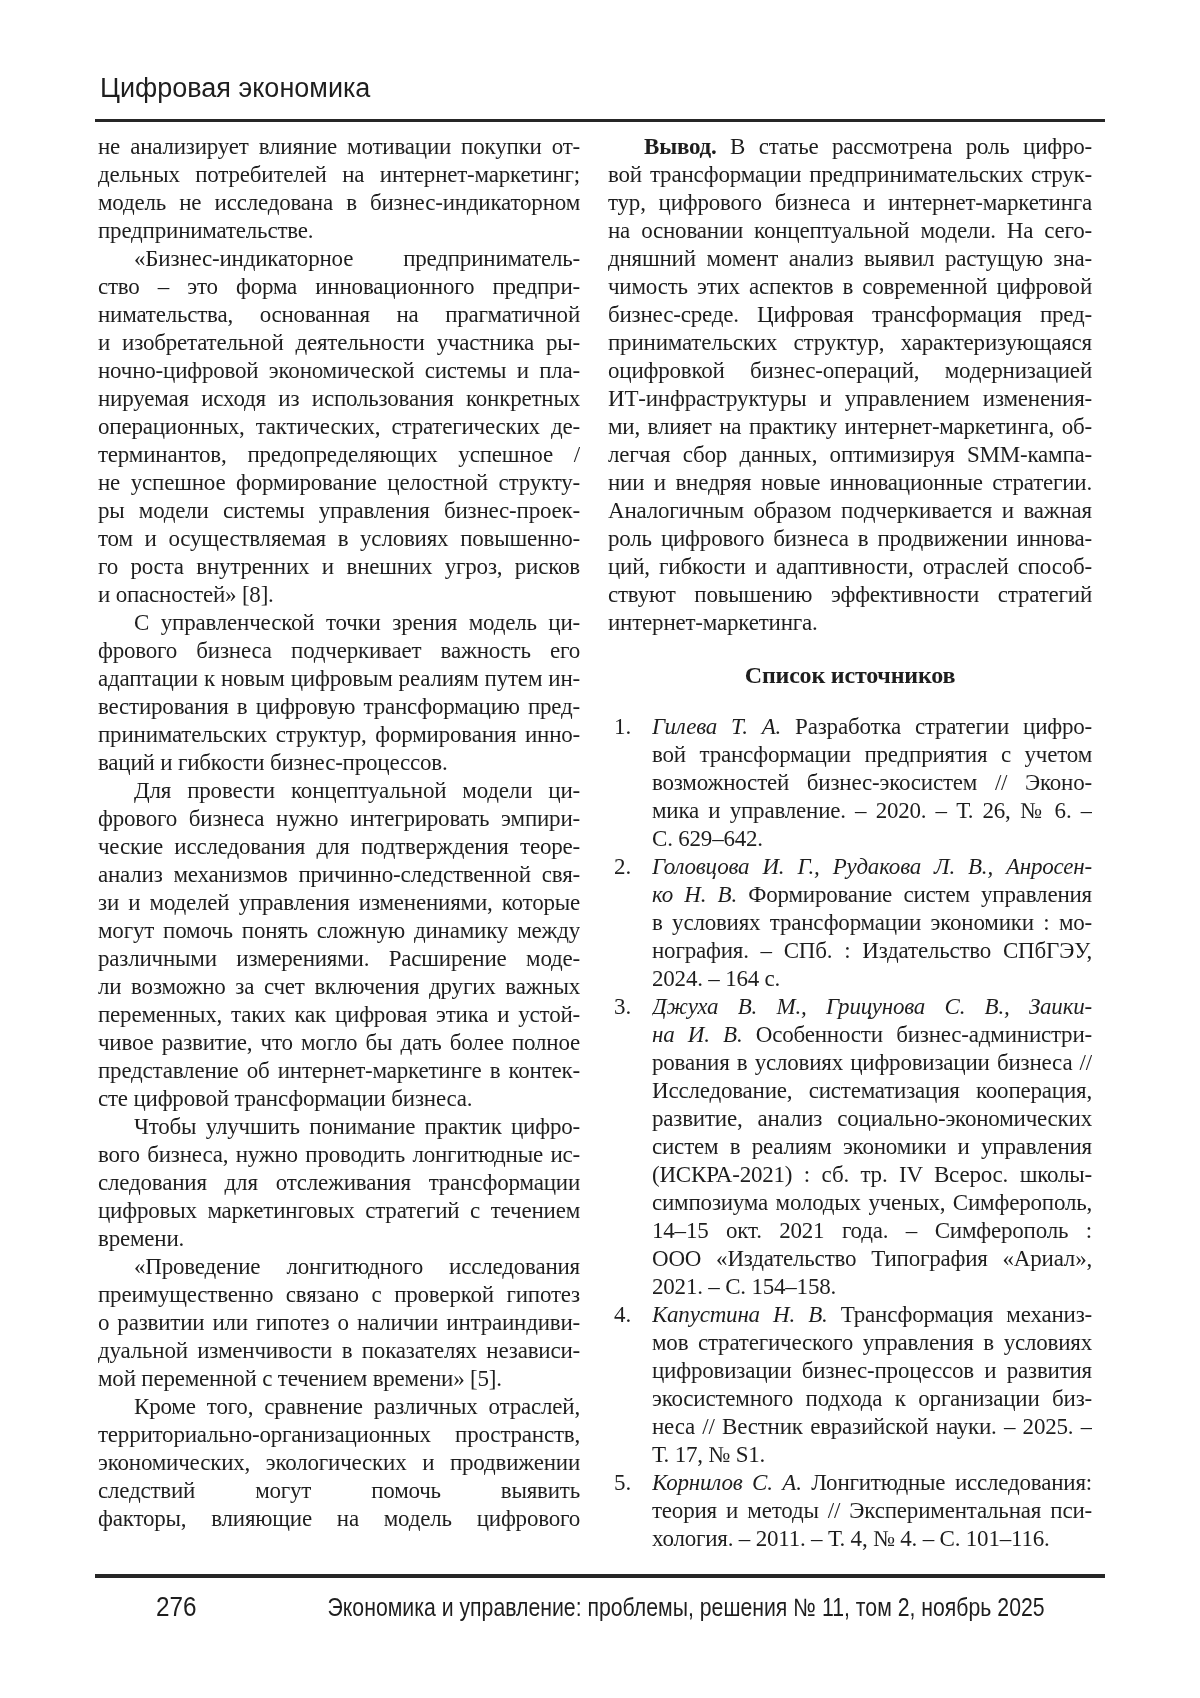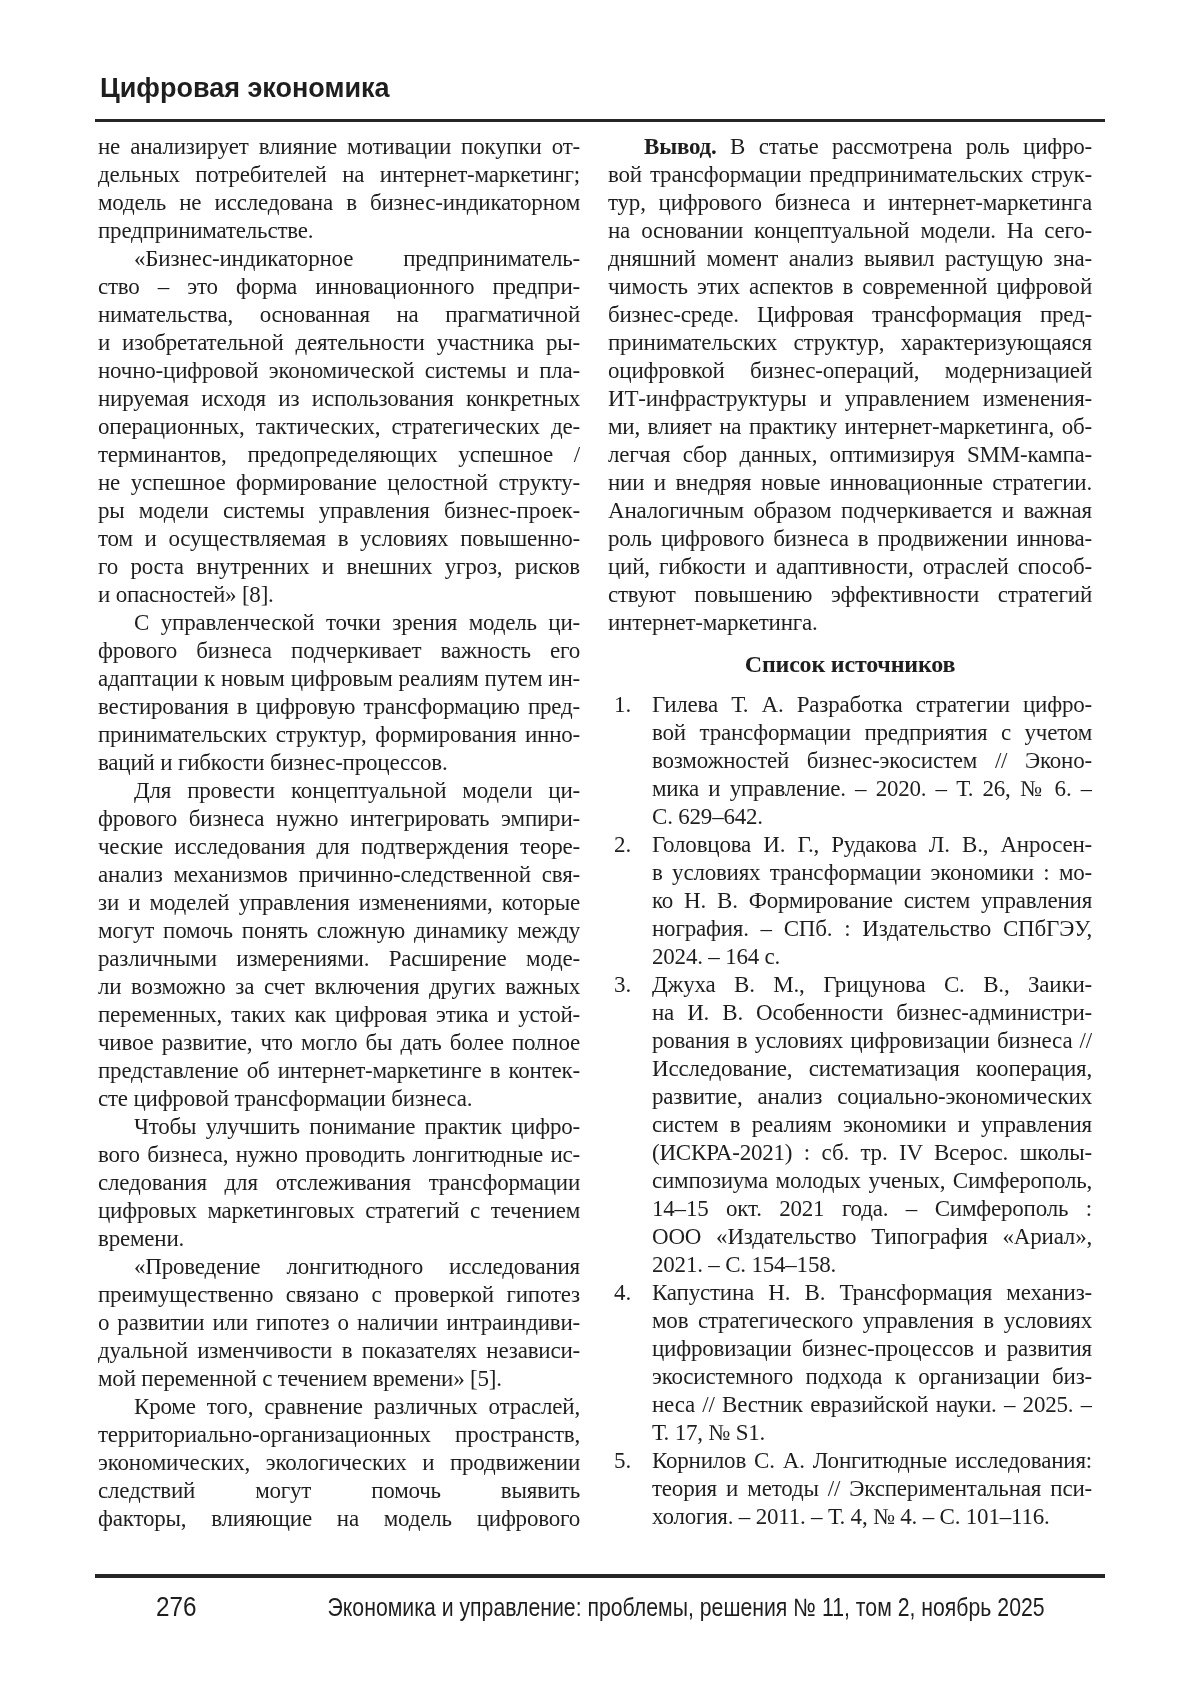--- a/index.html
+++ b/index.html
@@ -12,21 +12,21 @@
     position:relative;
     width:1200px;height:1698px;
     background:var(--bg);
     font-family:"Liberation Serif",serif;
     color:var(--text);
     overflow:hidden;
   }
   .section-title{
     position:absolute;left:100px;top:72px;
     font-family:"Liberation Sans",sans-serif;
-    font-weight:bold;font-size:27px;line-height:32px;
+    font-weight:normal;font-size:27px;line-height:32px;
     color:var(--text);
   }
   .header-rule{
     position:absolute;left:95px;top:119px;
     width:1010px;height:3px;background:var(--rule);
   }
   .columns{
     position:absolute;left:98px;top:133px;
     width:1004px;
     display:flex;gap:28px;
@@ -35,24 +35,24 @@
   .col-right{width:484px;}
   .line{
     font-size:23px;line-height:28px;height:28px;
     letter-spacing:-0.2px;
     overflow:hidden;
     text-align:justify;text-align-last:justify;
   }
   .line.end{text-align-last:left;}
   .line.indent{text-indent:36px;}
   .b{font-weight:bold;}
-  .i{}
+  .i{font-style:italic;}
   .refs-heading{
     font-weight:bold;font-size:24px;line-height:28px;height:28px;
-    text-align:center;margin:13px 0;
+    text-align:center;margin:24px 0;
     letter-spacing:-0.2px;
   }
   .ref{
     position:relative;
     padding-left:44px;
   }
   .ref-num{
     position:absolute;left:6px;top:0;
     font-size:23px;line-height:28px;
   }
@@ -181,22 +181,22 @@
             <span class="ref-num">1.</span>
             <div class="line"><span class="i">Гилева Т. А.</span><span> Разработка стратегии цифро-</span></div>
             <div class="line"><span>вой трансформации предприятия с учетом</span></div>
             <div class="line"><span>возможностей бизнес-экосистем // Эконо-</span></div>
             <div class="line"><span>мика и управление. – 2020. – Т. 26, № 6. –</span></div>
             <div class="line end"><span>С. 629–642.</span></div>
           </div>
           <div class="ref">
             <span class="ref-num">2.</span>
             <div class="line"><span class="i">Головцова И. Г., Рудакова Л. В., Анросен-</span></div>
+            <div class="line"><span class="i">ко Н. В.</span><span> Формирование систем управления</span></div>
             <div class="line"><span>в условиях трансформации экономики : мо-</span></div>
-            <div class="line"><span class="i">ко Н. В.</span><span> Формирование систем управления</span></div>
             <div class="line"><span>нография. – СПб. : Издательство СПбГЭУ,</span></div>
             <div class="line end"><span>2024. – 164 с.</span></div>
           </div>
           <div class="ref">
             <span class="ref-num">3.</span>
             <div class="line"><span class="i">Джуха В. М., Грицунова С. В., Заики-</span></div>
             <div class="line"><span class="i">на И. В.</span><span> Особенности бизнес-администри-</span></div>
             <div class="line"><span>рования в условиях цифровизации бизнеса //</span></div>
             <div class="line"><span>Исследование, систематизация кооперация,</span></div>
             <div class="line"><span>развитие, анализ социально-экономических</span></div>

